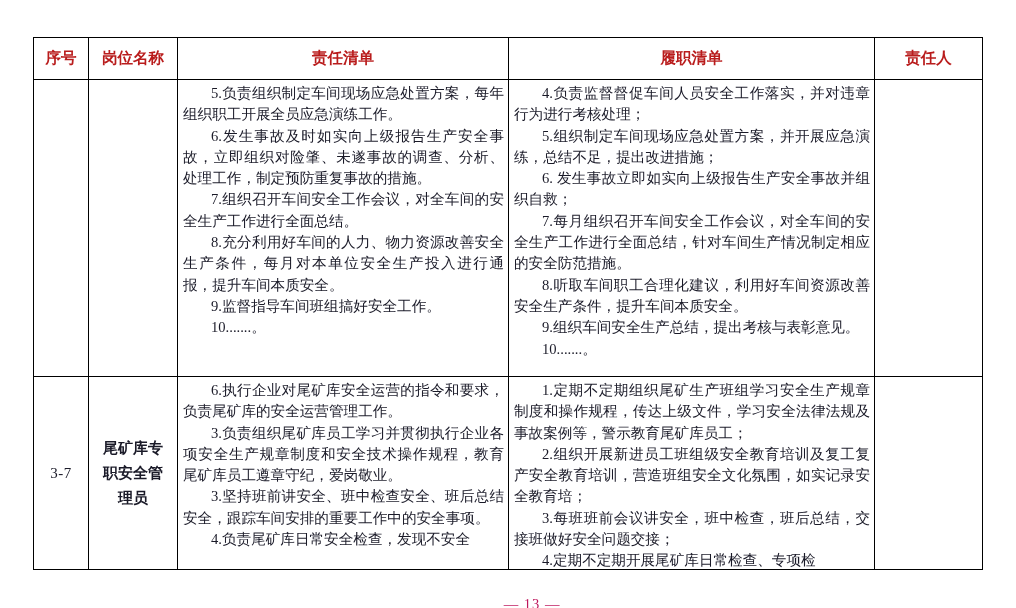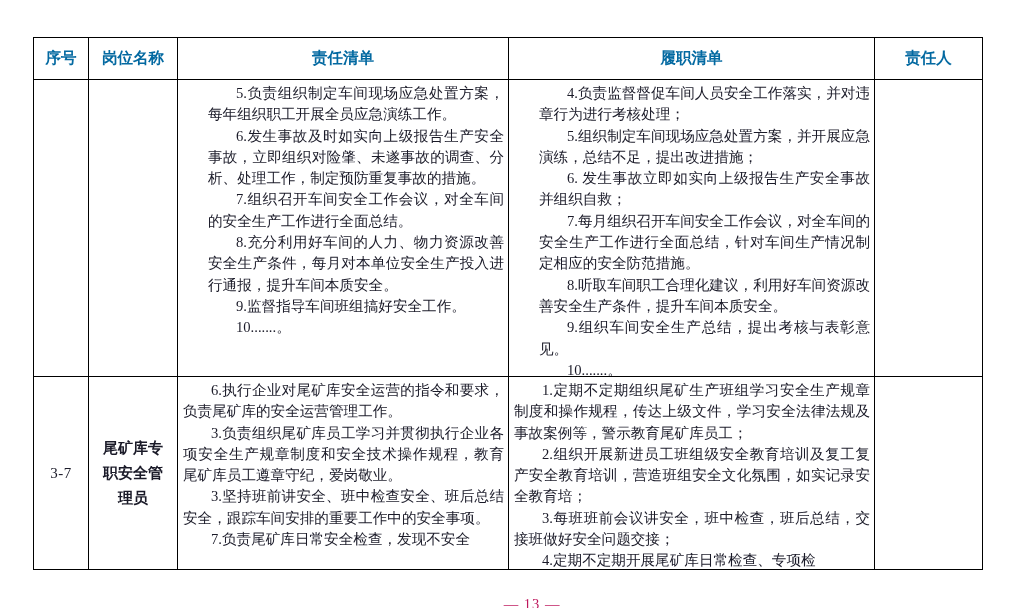--- a/index.html
+++ b/index.html
@@ -28,21 +28,21 @@
     vertical-align: top;
     padding: 0;
     overflow: hidden;
   }
   .doc-table thead th {
     height: 41px;
     vertical-align: middle;
     text-align: center;
     font-weight: bold;
     font-size: 15.5px;
-    color: #0369a1;
+    color: #b91c1c;
   }
   col.c-serial   { width: 55px; }
   col.c-position { width: 89px; }
   col.c-resp     { width: 331px; }
   col.c-duty     { width: 366px; }
   col.c-person   { width: 108px; }
 
   td.cell-mid {
     vertical-align: middle;
     text-align: center;
@@ -56,21 +56,21 @@
     margin: 12px auto;
     font-weight: bold;
     font-size: 15px;
     line-height: 25px;
     text-align: center;
   }
   .clip {
     overflow: hidden;
     padding: 3px 4px 0 5px;
   }
-  tr.row-1 .clip { height: 293px; margin-left: 25px; }
+  tr.row-1 .clip { height: 293px; }
   tr.row-2 .clip { height: 189px; }
   tr.row-1 td { height: 296px; }
   tr.row-2 td { height: 192px; }
 
   p.para {
     margin: 0;
     font-size: 14.6px;
     line-height: 21.3px;
     text-indent: 28px;
     text-align: justify;
@@ -148,21 +148,21 @@
           <span class="serial-text">3-7</span>
         </td>
         <td class="cell-mid">
           <div class="pos-inner">尾矿库专职安全管理员</div>
         </td>
         <td>
           <div class="clip">
               <p class="para">6.执行企业对尾矿库安全运营的指令和要求，负责尾矿库的安全运营管理工作。</p>
               <p class="para">3.负责组织尾矿库员工学习并贯彻执行企业各项安全生产规章制度和安全技术操作规程，教育尾矿库员工遵章守纪，爱岗敬业。</p>
               <p class="para">3.坚持班前讲安全、班中检查安全、班后总结安全，跟踪车间安排的重要工作中的安全事项。</p>
-              <p class="para">7.负责尾矿库日常安全检查，发现不安全</p>
+              <p class="para">4.负责尾矿库日常安全检查，发现不安全</p>
             </div>
         </td>
         <td>
           <div class="clip">
               <p class="para">1.定期不定期组织尾矿生产班组学习安全生产规章制度和操作规程，传达上级文件，学习安全法律法规及事故案例等，警示教育尾矿库员工；</p>
               <p class="para">2.组织开展新进员工班组级安全教育培训及复工复产安全教育培训，营造班组安全文化氛围，如实记录安全教育培；</p>
               <p class="para">3.每班班前会议讲安全，班中检查，班后总结，交接班做好安全问题交接；</p>
               <p class="para">4.定期不定期开展尾矿库日常检查、专项检</p>
             </div>
         </td>

